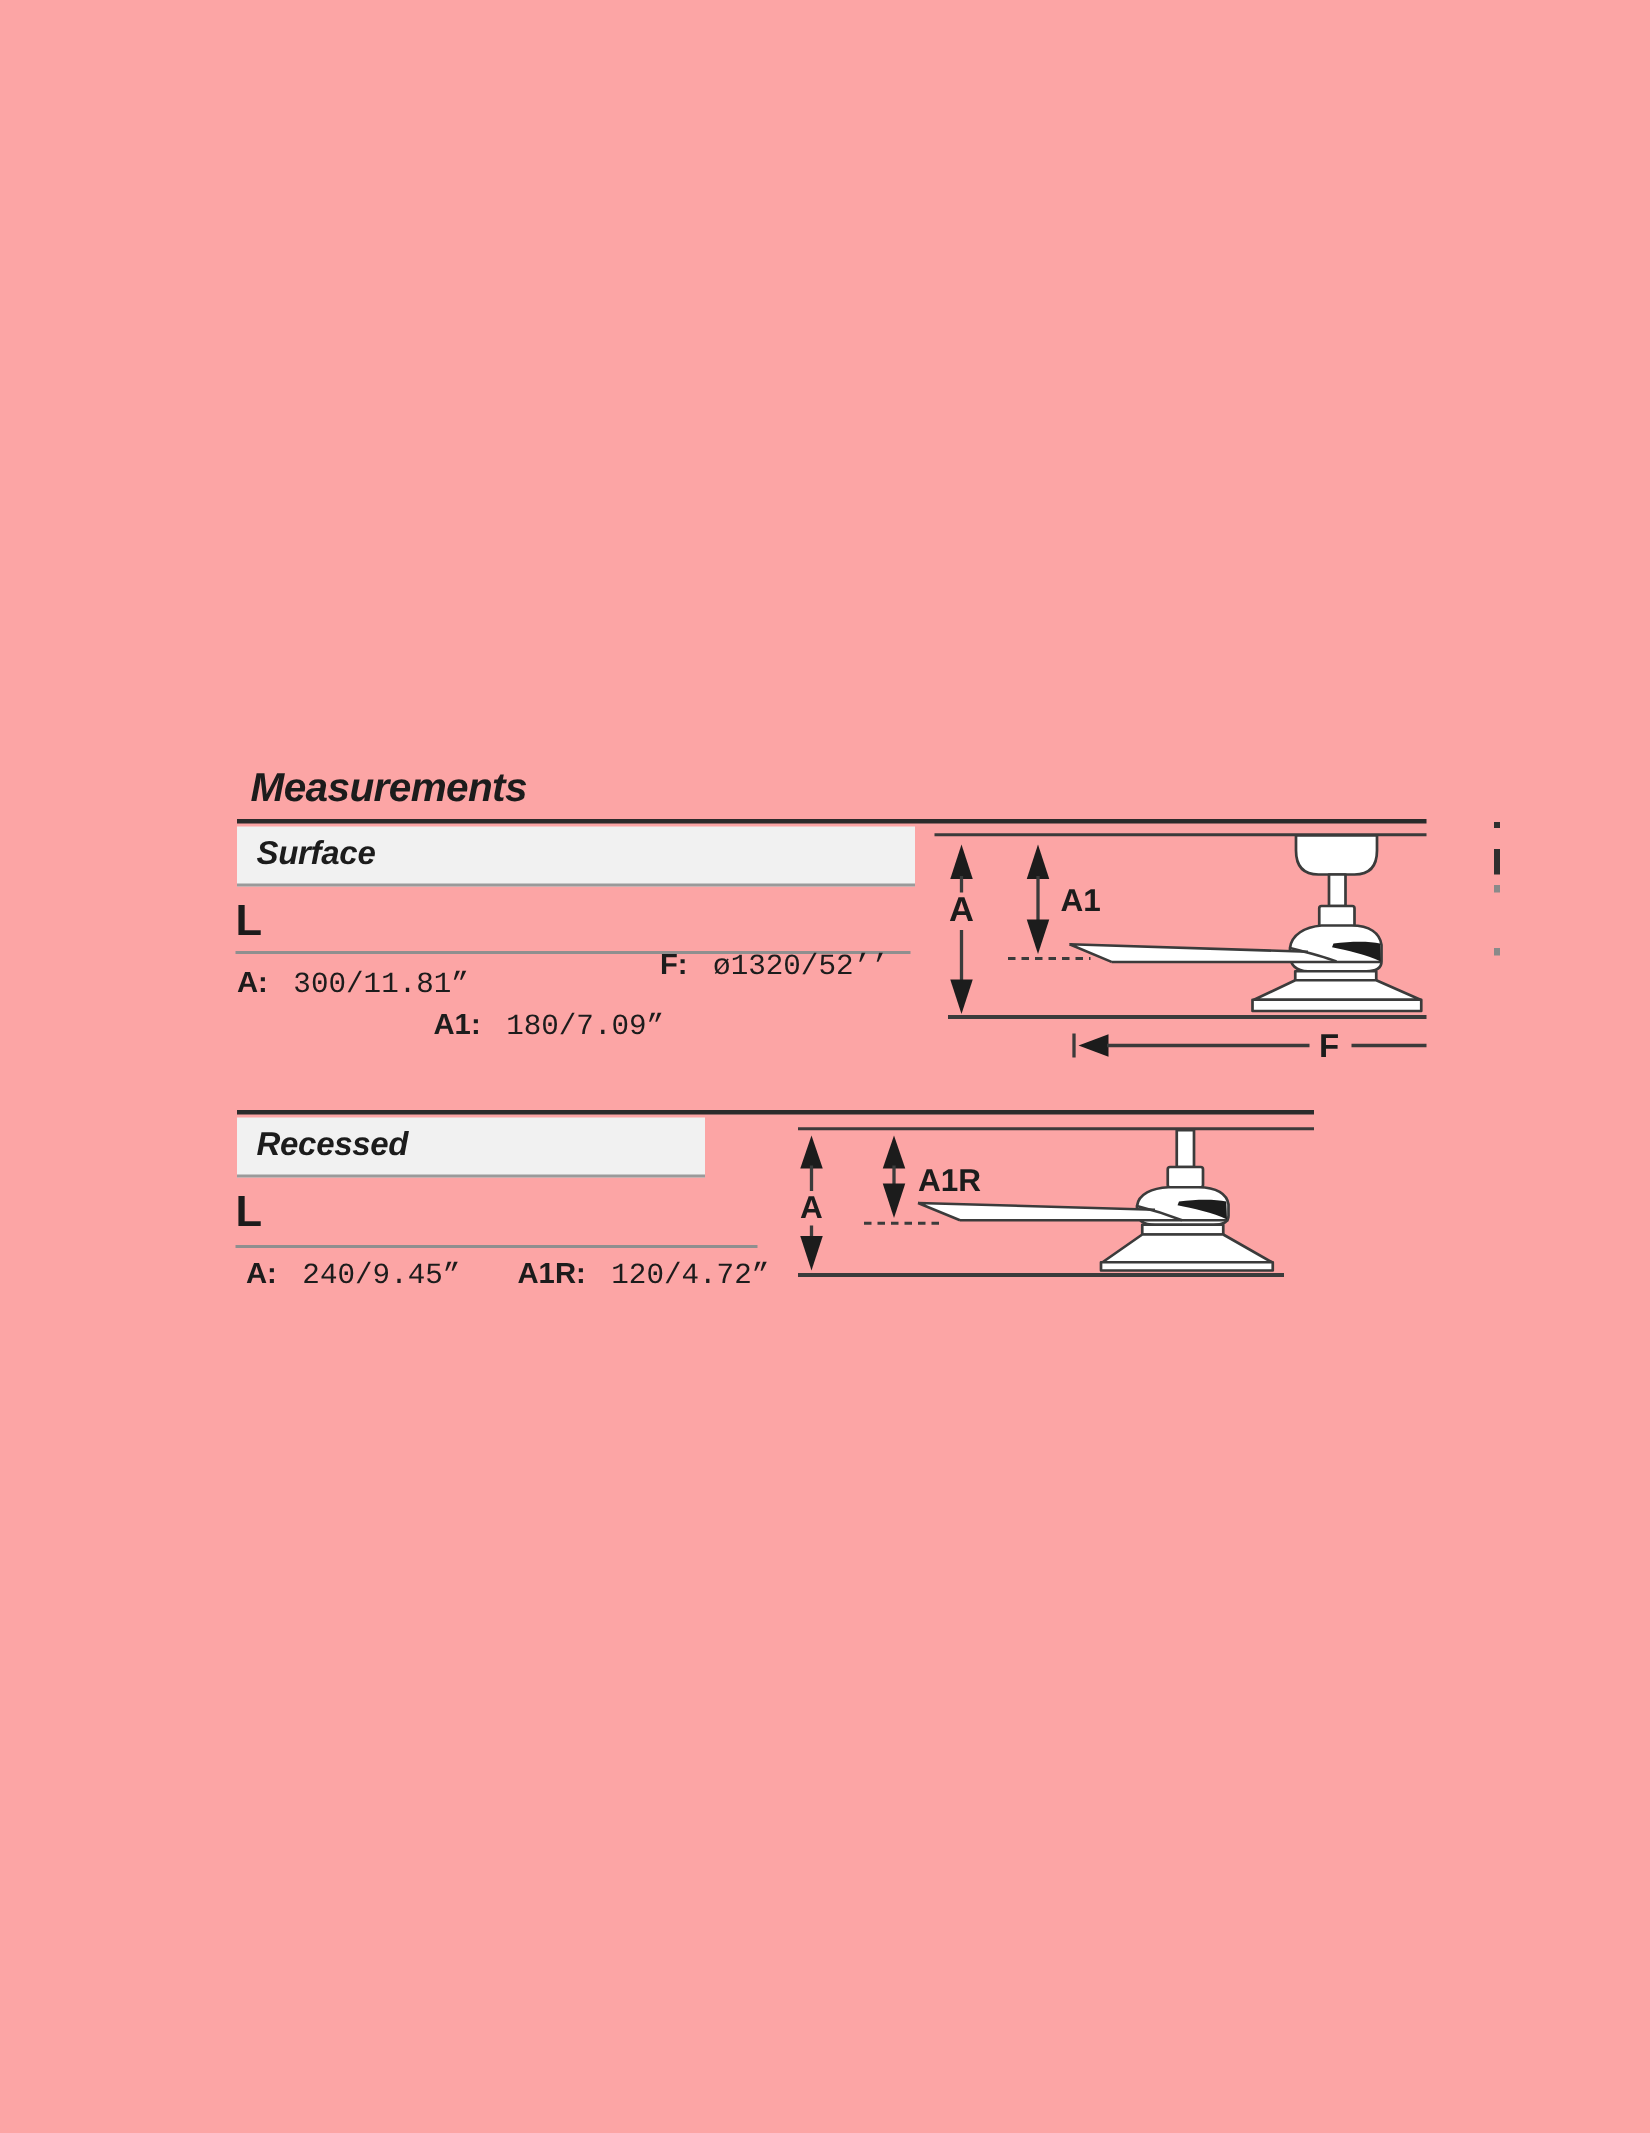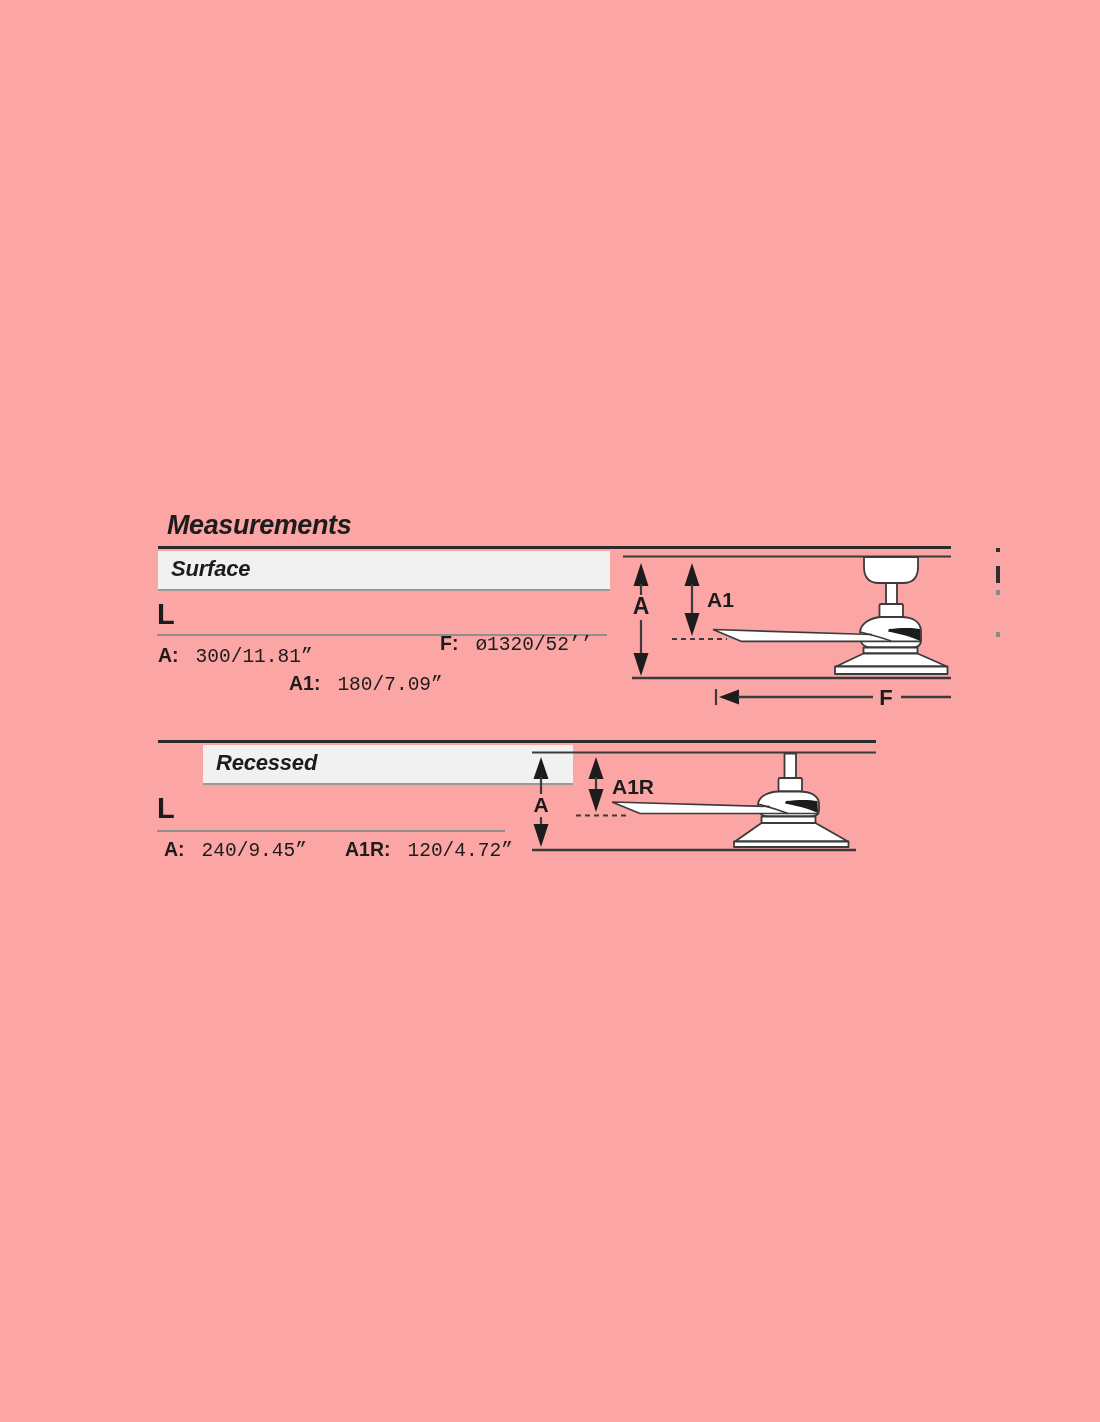--- a/index.html
+++ b/index.html
@@ -103,21 +103,21 @@
       <line x1="716" y1="689" x2="716" y2="705" class="ln"></line>
       <polygon points="719,697 739,689.5 739,704.5" class="fd"></polygon>
       <line x1="738" y1="697" x2="873" y2="697" class="ln lw25"></line>
       <text x="886" y="704.5" text-anchor="middle" font-size="22" class="dlabel">F</text>
       <line x1="901" y1="697" x2="951" y2="697" class="ln lw25"></line>
     </g>
   </svg>
 
   <div class="rule-dark" style="left:158px;top:740px;width:718px;"></div>
 
-  <div class="band" style="left:158px;top:745px;width:370px;margin-left:45px;">
+  <div class="band" style="left:158px;top:745px;width:312px;">
     <span>Recessed</span>
   </div>
 
   <div class="model" style="left:157px;top:794px;">L</div>
   <div class="rule-light" style="left:157px;top:830px;width:348px;"></div>
 
   <div>
     <span class="dim" style="left:164px;top:838px;"><b>A:</b><span class="v">240/9.45”</span></span>
     <span class="dim" style="left:345px;top:838px;"><b>A1R:</b><span class="v">120/4.72”</span></span>
   </div>

